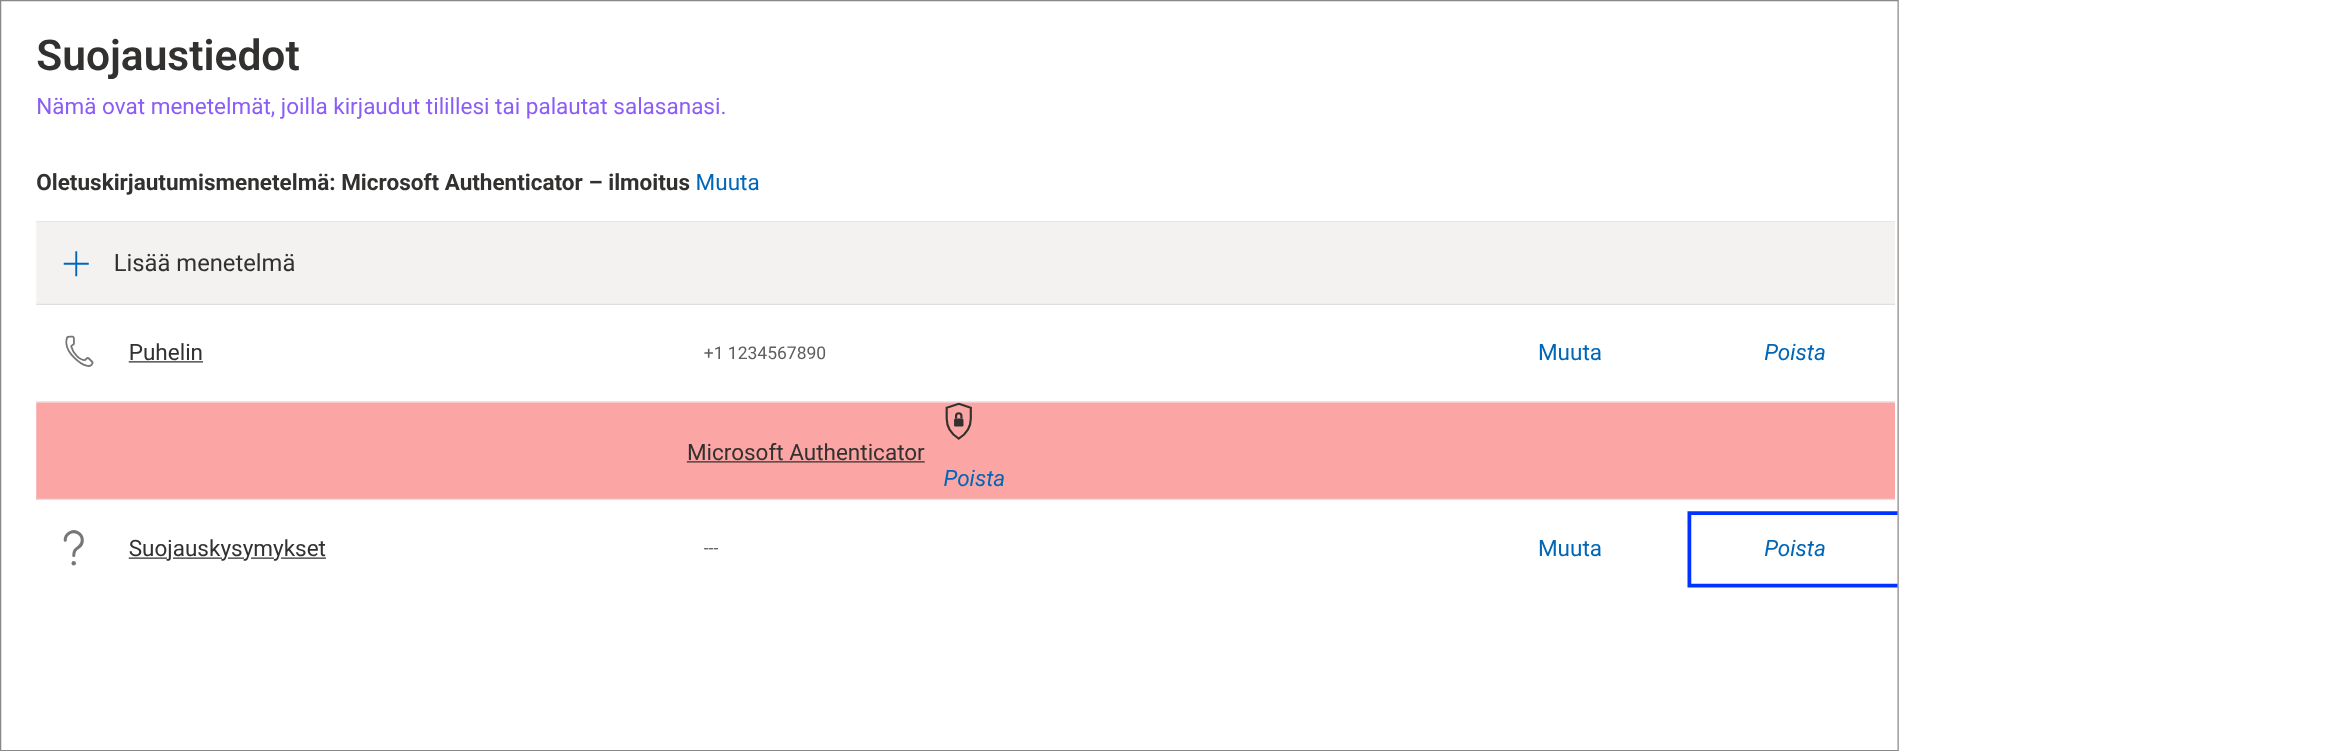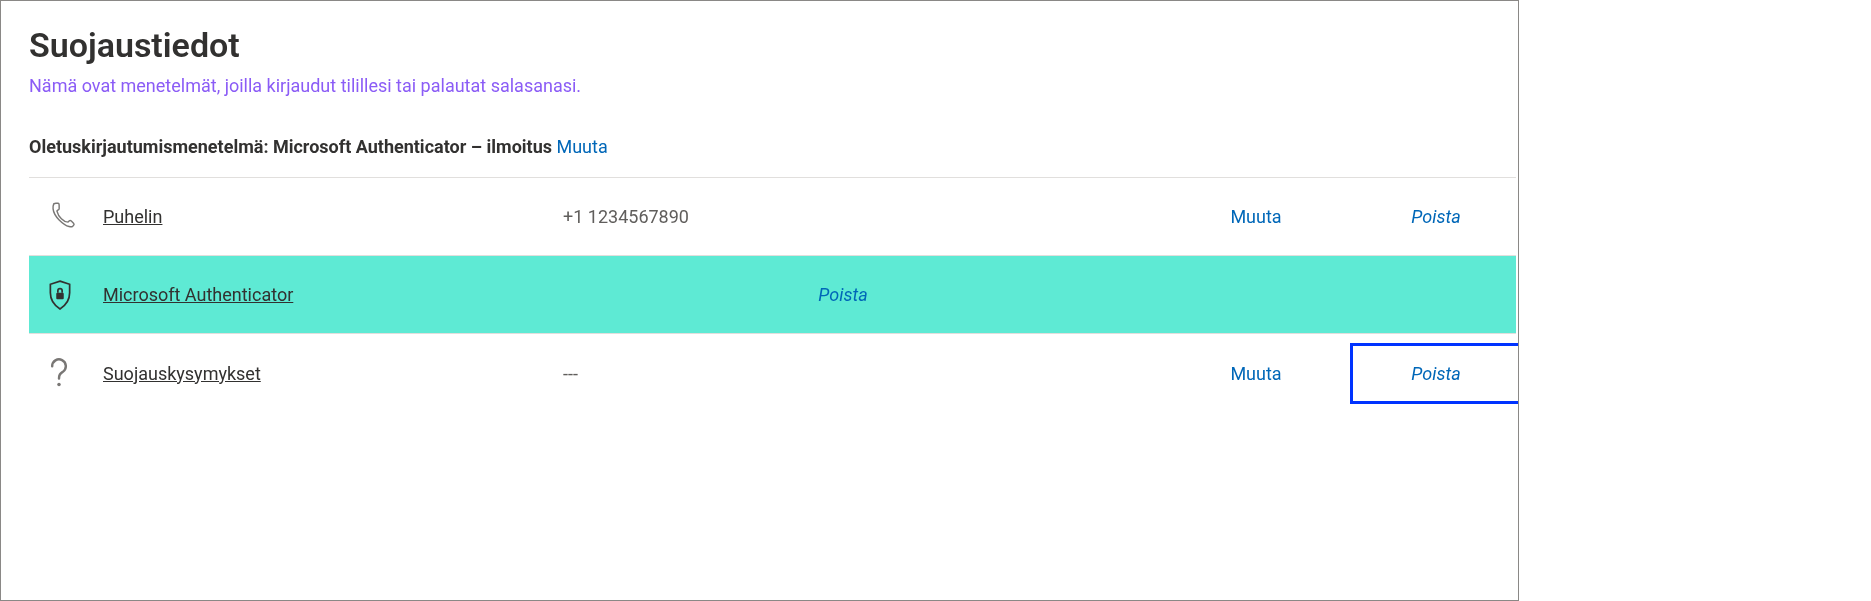--- a/index.html
+++ b/index.html
@@ -73,37 +73,37 @@
   }
   .method-row {
     display: flex;
     align-items: center;
     height: 78px;
     border-bottom: 1px solid #e1dfdd;
     padding-left: 14px;
     background: #ffffff;
     position: relative;
   }
-  .method-row.selected { background: #5eead4; }
+  .method-row.selected { background: #fca5a5; flex-direction: column; }
   .method-row .icon-cell {
     width: 60px;
     display: flex;
     align-items: center;
     justify-content: flex-start;
     padding-left: 4px;
   }
   .method-row .name-cell {
     width: 460px;
     font-size: 18px;
     color: #323130;
     text-decoration: underline;
   }
   .method-row .value-cell {
     flex: 1;
-    font-size: 18px;
+    font-size: 14px;
     color: #605e5c;
   }
   .method-row .action-cell {
     width: 200px;
     text-align: center;
     font-size: 18px;
   }
   .method-row .action-cell.delete {
     width: 160px;
     font-style: italic;
@@ -129,20 +129,29 @@
     <p class="subtitle">Nämä ovat menetelmät, joilla kirjaudut tilillesi tai palautat salasanasi.</p>
 
     <p class="default-row">
       <span class="label-strong">Oletuskirjautumismenetelmä:</span>
       <span class="value">Microsoft Authenticator – ilmoitus</span>
       <span class="link">Muuta</span>
     </p>
 
     <div class="methods-container">
 
+      <div class="add-row">
+        <span class="plus-icon">
+          <svg width="24" height="24" viewBox="0 0 24 24">
+            <line x1="12" y1="2" x2="12" y2="22" stroke="#0067b8" stroke-width="1.5"></line>
+            <line x1="2" y1="12" x2="22" y2="12" stroke="#0067b8" stroke-width="1.5"></line>
+          </svg>
+        </span>
+        <span class="add-label">Lisää menetelmä</span>
+      </div>
 
       <div class="method-row">
         <span class="icon-cell">
           <svg width="34" height="34" viewBox="0 0 24 24" fill="none" stroke="#797775" stroke-width="1.3">
             <path d="M5 3 C5 3 5 2 7 2 L9 2 C9 2 10 2 10 4 L10 7 C10 8 9 8 9 8 L8 9 C8 9 9 13 12 16 C15 19 18 19 18 19 L19 18 C19 18 20 17 21 18 L23 20 C24 21 23 22 23 22 L22 23 C22 23 18 25 10 17 C2 9 5 3 5 3 Z" transform="scale(0.78) translate(1,1)"></path>
           </svg>
         </span>
         <span class="name-cell">Puhelin</span>
         <span class="value-cell">+1 1234567890</span>
         <span class="action-cell"><span class="action-link">Muuta</span></span>

